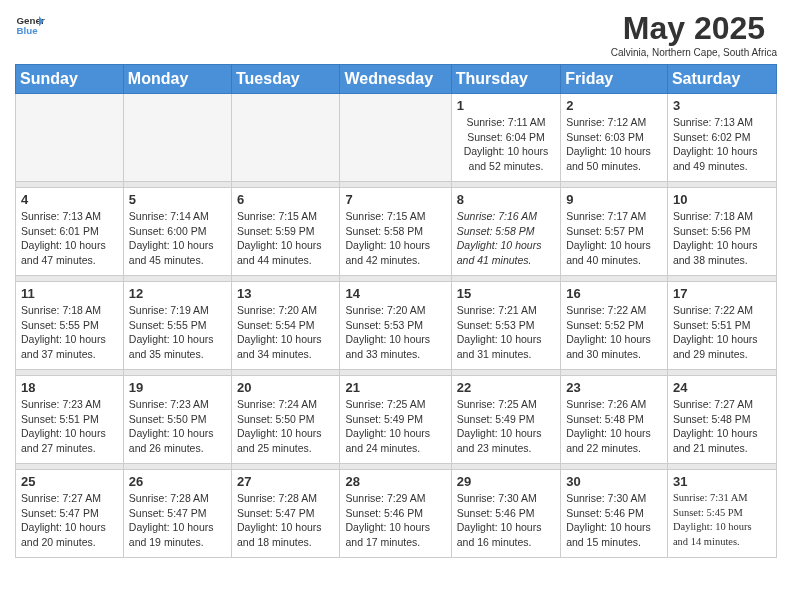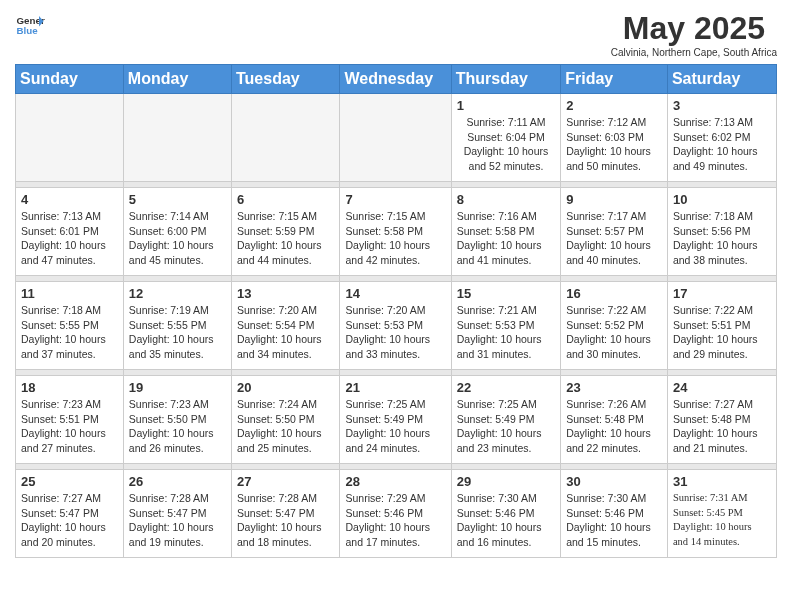--- a/index.html
+++ b/index.html
@@ -171,21 +171,21 @@
         </td>
         <td>
           <span class="day-number">7</span>
           <div class="day-info" style="white-space: pre-line;">Sunrise: 7:15 AM
 Sunset: 5:58 PM
 Daylight: 10 hours
 and 42 minutes.</div>
         </td>
         <td>
           <span class="day-number">8</span>
-          <div class="day-info" style="white-space: pre-line;">Sunrise: 7:16 AM
+          <div class="day-info" style="white-space: pre-line; font-style: italic;">Sunrise: 7:16 AM
 Sunset: 5:58 PM
 Daylight: 10 hours
 and 41 minutes.</div>
         </td>
         <td>
           <span class="day-number">9</span>
           <div class="day-info" style="white-space: pre-line;">Sunrise: 7:17 AM
 Sunset: 5:57 PM
 Daylight: 10 hours
 and 40 minutes.</div>

